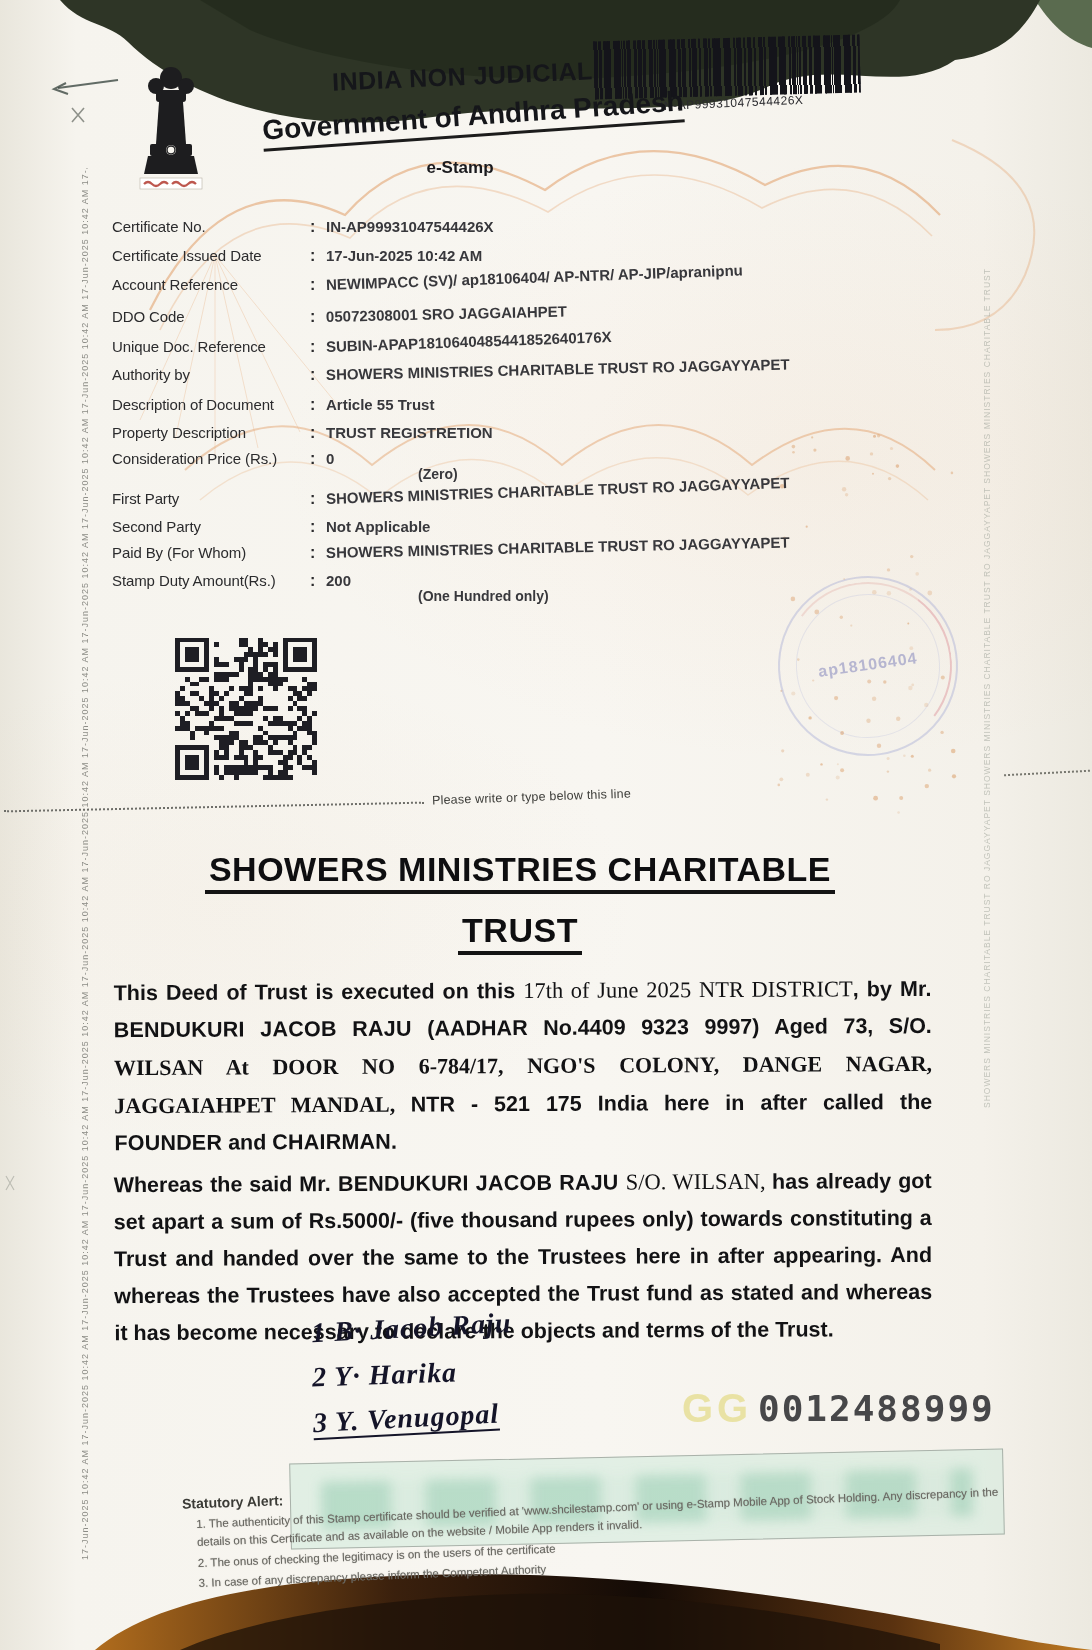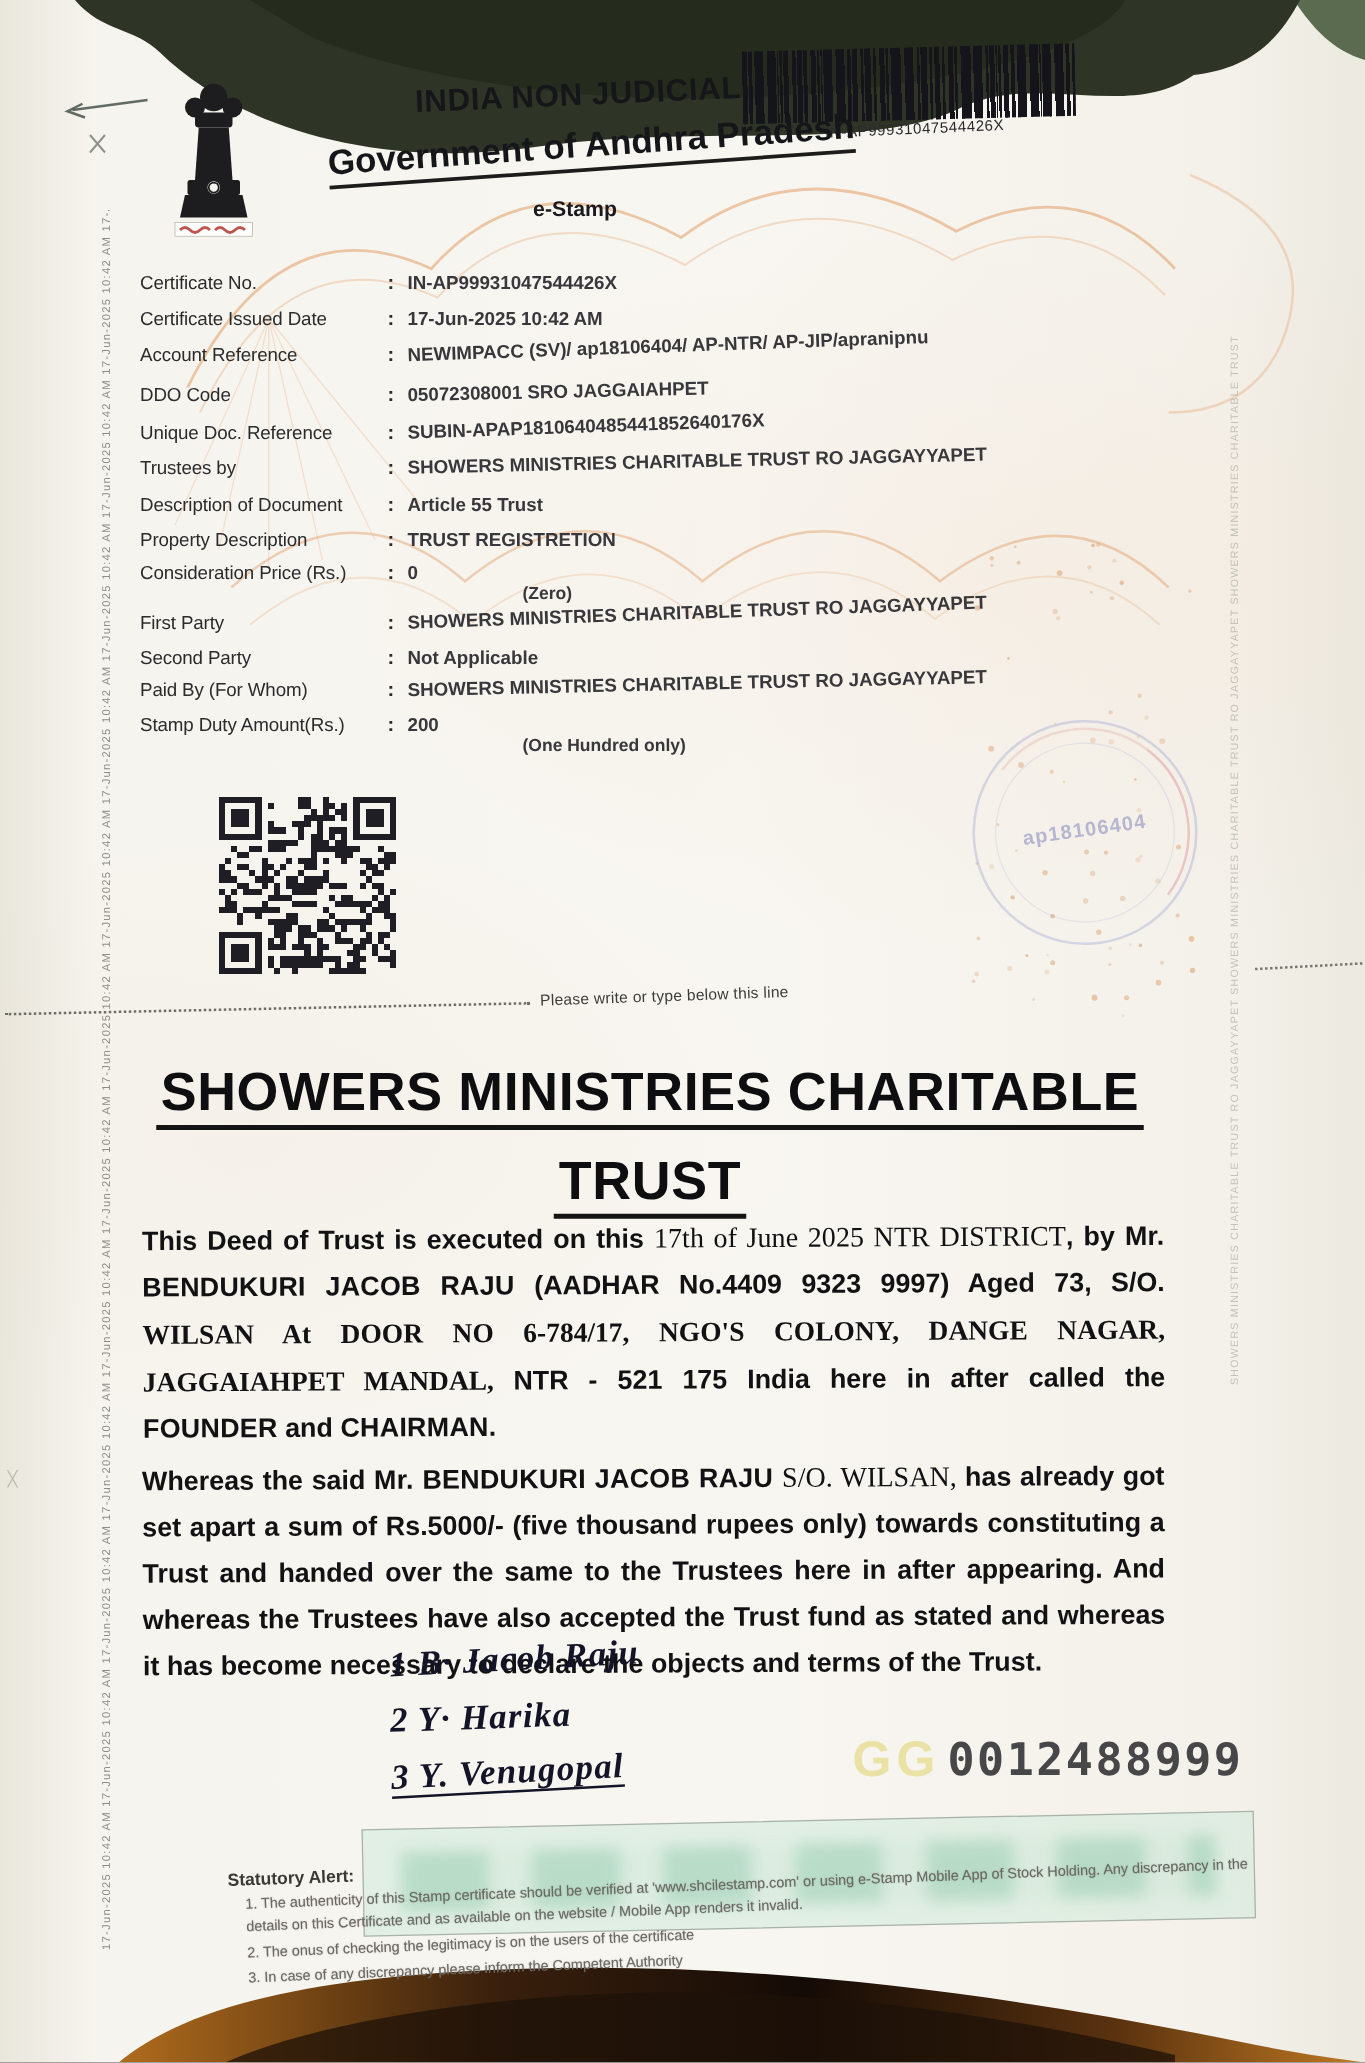--- a/index.html
+++ b/index.html
@@ -46,21 +46,21 @@
   .seal::after{content:"";position:absolute;inset:4px;border-radius:50%;border:2.5px solid transparent;
     border-right-color:rgba(205,85,100,.28);border-top-color:rgba(205,95,90,.16);}
   .seal-text{position:absolute;left:0;top:78px;width:100%;text-align:center;font-size:16px;
     color:rgba(95,100,175,.42);letter-spacing:1px;font-weight:600;}
   
   .sep-dash-left{left:4px;top:806px;width:420px;border-top:2px dotted #6d6d68;transform:rotate(-1.2deg);}
   .sep-note{left:432px;top:790px;font-size:12.5px;color:#3c3c38;transform:rotate(-2deg);letter-spacing:.2px;}
   .sep-dash-right{left:1004px;top:772px;width:86px;border-top:2px dotted #77776f;transform:rotate(-3deg);}
   
   .deed-title{left:0;top:850px;width:1040px;text-align:center;color:#0e0e10;}
-  .deed-title .t1,.deed-title .t2{display:inline-block;font-size:43px;font-weight:700;letter-spacing:.5px;
+  .deed-title .t1,.deed-title .t2{display:inline-block;font-size:34px;font-weight:700;letter-spacing:.5px;
     border-bottom:4px solid #141414;padding:0 4px 1px 4px;}
   .deed-title .t2{margin-top:17px;}
   .para{left:114px;width:818px;font-size:21.5px;line-height:37px;text-align:justify;color:#121214;transform:rotate(-.3deg);}
   .p1{top:972px;}
   .p2{top:1164px;}
   .sb{font-weight:700;}
   .sh{font-weight:700;letter-spacing:.2px;}
   .sf{font-family:"Liberation Serif","DejaVu Serif",serif;font-weight:400;font-size:22.5px;}
   .sfb{font-family:"Liberation Serif","DejaVu Serif",serif;font-weight:700;font-size:22px;}
   
@@ -237,21 +237,21 @@
   <div class="fieldrow" style="top:276px">
     <span class="flabel">Account Reference</span><span class="fcolon">:</span><span class="fvalue tilt2">NEWIMPACC (SV)/ ap18106404/ AP-NTR/ AP-JIP/apranipnu</span>
   </div>
   <div class="fieldrow" style="top:308px">
     <span class="flabel">DDO Code</span><span class="fcolon">:</span><span class="fvalue tilt1">05072308001 SRO JAGGAIAHPET</span>
   </div>
   <div class="fieldrow" style="top:338px">
     <span class="flabel">Unique Doc. Reference</span><span class="fcolon">:</span><span class="fvalue tilt2">SUBIN-APAP1810640485441852640176X</span>
   </div>
   <div class="fieldrow" style="top:366px">
-    <span class="flabel">Trustees by</span><span class="fcolon">:</span><span class="fvalue tilt1">SHOWERS MINISTRIES CHARITABLE TRUST RO JAGGAYYAPET</span>
+    <span class="flabel">Authority by</span><span class="fcolon">:</span><span class="fvalue tilt1">SHOWERS MINISTRIES CHARITABLE TRUST RO JAGGAYYAPET</span>
   </div>
   <div class="fieldrow" style="top:396px">
     <span class="flabel">Description of Document</span><span class="fcolon">:</span><span class="fvalue">Article 55 Trust</span>
   </div>
   <div class="fieldrow" style="top:424px">
     <span class="flabel">Property Description</span><span class="fcolon">:</span><span class="fvalue">TRUST REGISTRETION</span>
   </div>
   <div class="fieldrow" style="top:450px">
     <span class="flabel">Consideration Price (Rs.)</span><span class="fcolon">:</span><span class="fvalue">0</span>
     <span class="fwords">(Zero)</span>

